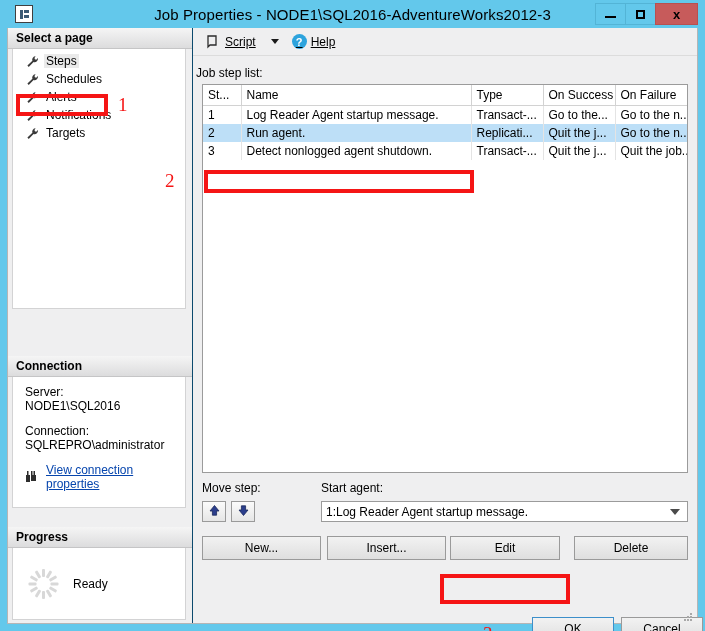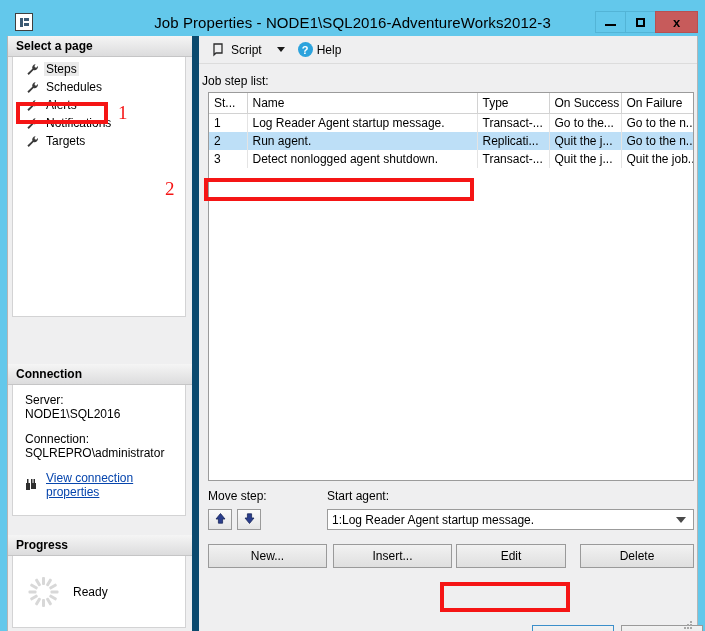--- a/index.html
+++ b/index.html
@@ -10,21 +10,21 @@
     font-family: "Liberation Sans", sans-serif;
     overflow: hidden;
   }
 
   
   #window {
     position: absolute;
     left: 0; top: 0;
     width: 705px; height: 631px;
     background: #63c8eb;   
-    padding: 8px 7px 7px 7px;
+    padding: 0 7px 7px 7px;
   }
 
   
   #titlebar {
     position: relative;
     height: 28px;
     display: flex;
     align-items: center;
     color: #000;
   }
@@ -186,21 +186,22 @@
     border-radius: 1px;
     transform-origin: 1.5px 15px;
   }
   #progress-label { font-size: 12px; color:#000; }
 
   
   #rightpane {
     position: absolute;
     left: 184px; top: 0; right: 0; bottom: 0;
     background: #efeff0;
-    border-left: 7px solid #0c4a6e;
+    border-left: 1px solid #0c4a6e;
+    text-decoration: underline;
   }
   #toolbar {
     height: 28px;
     display: flex;
     align-items: center;
     padding-left: 9px;
     border-bottom: 1px solid #dcdcdc;
     background: #efeff0;
     font-size: 12px;
   }

